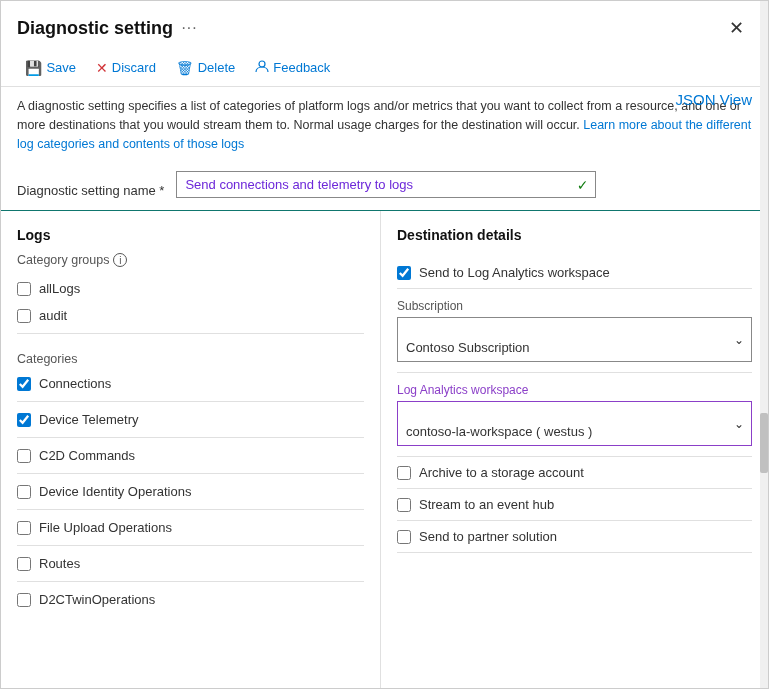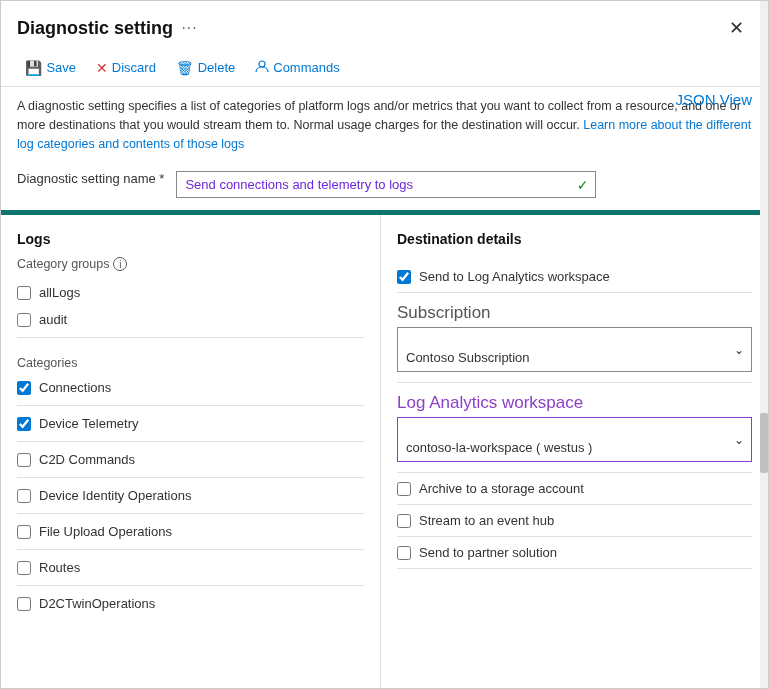--- a/index.html
+++ b/index.html
@@ -78,24 +78,24 @@
       position: absolute;
       top: 2px;
       right: 16px;
       color: #0078d4;
       text-decoration: none;
       font-size: 15px;
       cursor: pointer;
     }
     .setting-name-row {
       display: flex;
-      align-items: flex-start;
+      align-items: flex-end;
       padding: 8px 16px 12px 16px;
       gap: 12px;
-      border-bottom: 5px solid #0f766e;
+      border-bottom: 1px solid #0f766e;
     }
     .setting-name-label {
       font-size: 13px;
       color: #333;
       white-space: nowrap;
     }
     .input-wrapper {
       position: relative;
       flex: 1;
       max-width: 420px;
@@ -202,21 +202,21 @@
       width: 14px;
       height: 14px;
       accent-color: #0078d4;
       cursor: pointer;
     }
     .dest-section {
       padding: 10px 0;
       border-bottom: 1px solid #e0e0e0;
     }
     .dest-label {
-      font-size: 17px;
+      font-size: 12px;
       color: #555;
       margin-bottom: 4px;
     }
     .select-wrapper {
       position: relative;
       width: 100%;
     }
     .select-wrapper select {
       width: 100%;
       padding: 22px 28px 6px 8px;
@@ -283,21 +283,21 @@
       <span class="icon">🗑</span>
       <span>Delete</span>
     </button>
     <button class="toolbar-btn">
       <span class="icon">
         <svg width="14" height="14" viewBox="0 0 14 14" fill="none" xmlns="http://www.w3.org/2000/svg">
           <circle cx="7" cy="5" r="3" stroke="#0078d4" stroke-width="1.2" fill="none"></circle>
           <path d="M1 13c0-3 2.5-5 6-5s6 2 6 5" stroke="#0078d4" stroke-width="1.2" fill="none"></path>
         </svg>
       </span>
-      <span>Commands</span>
+      <span>Feedback</span>
     </button>
   </div>
 
   <div class="info-bar">
     <span>
       A diagnostic setting specifies a list of categories of platform logs and/or metrics that you want to collect
       from a resource, and one or more destinations that you would stream them to. Normal usage charges for
       the destination will occur. <a href="#">Learn more about the different log categories and contents of those logs</a>
     </span>
     <a class="json-view-link">JSON View</a>

